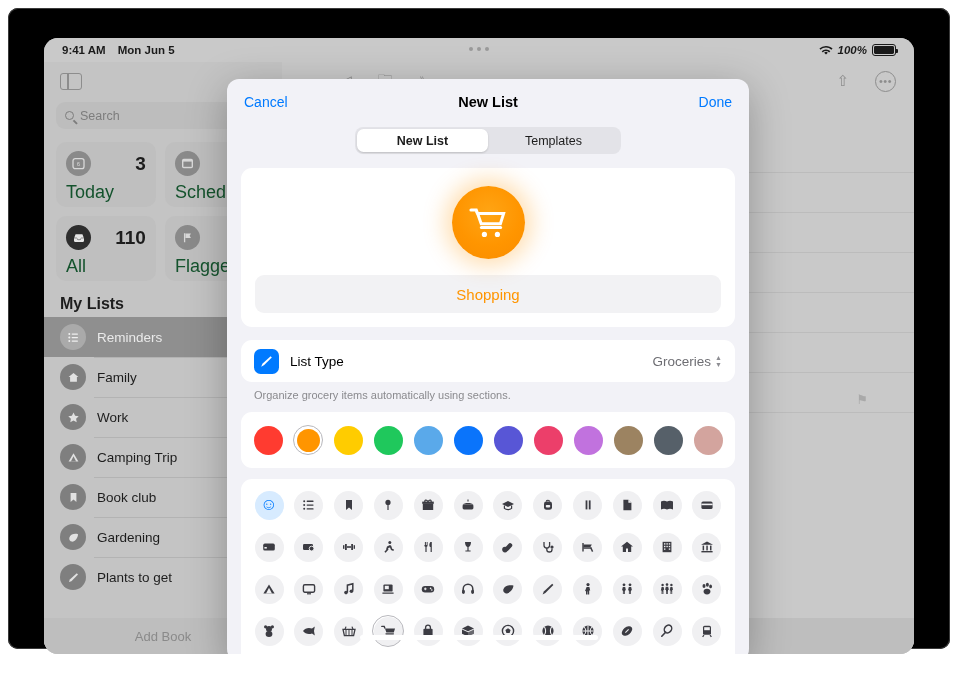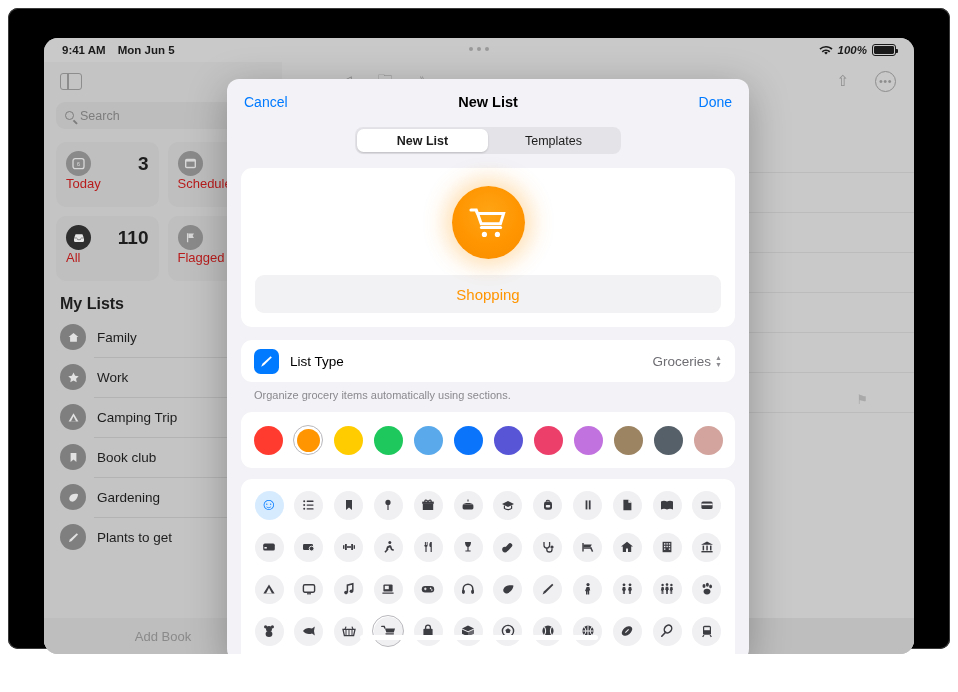--- a/index.html
+++ b/index.html
@@ -93,21 +93,21 @@
   }
   .smart-top { display: flex; align-items: center; justify-content: space-between; }
   .smart-bubble {
     width: 25px; height: 25px; border-radius: 50%;
     background: #8a8a8a; color: #d8d8d8;
     display: flex; align-items: center; justify-content: center;
     font-size: 12px;
   }
   .smart-bubble.dark { background: #2e2e2e; color: #e6e6e6; }
   .smart-count { font-size: 19px; font-weight: bold; color: #1d1d1d; }
-  .smart-label { font-size: 13px; color: #b91c1c; }
+  .smart-label { margin-top: 6px; font-size: 18px; color: #14532d; }
 
   #my-lists-title {
     margin: 14px 0 4px 16px; font-size: 16px; font-weight: bold; color: #1d1d1d;
   }
   #lists { }
   .list-row {
     height: 40px; display: flex; align-items: center; gap: 11px;
     padding: 0 16px; position: relative;
   }
   .list-row + .list-row::before {
@@ -336,20 +336,35 @@
               </span>
               <span class="smart-count"></span>
             </div>
             <div class="smart-label">Flagged</div>
           </div>
         </div>
 
         <div id="my-lists-title">My Lists</div>
 
         <div id="lists">
+          <div class="list-row selected">
+            <span class="list-bubble">
+              <svg width="13" height="13" viewBox="0 0 13 13">
+                  <g fill="currentColor">
+                    <circle cx="2.3" cy="3" r="1"></circle>
+                    <circle cx="2.3" cy="6.5" r="1"></circle>
+                    <circle cx="2.3" cy="10" r="1"></circle>
+                    <rect x="4.6" y="2.4" width="6.4" height="1.3" rx=".6"></rect>
+                    <rect x="4.6" y="5.9" width="6.4" height="1.3" rx=".6"></rect>
+                    <rect x="4.6" y="9.4" width="6.4" height="1.3" rx=".6"></rect>
+                  </g>
+                </svg>
+            </span>
+            <span class="list-label">Reminders</span>
+          </div>
           <div class="list-row">
             <span class="list-bubble">
               <svg width="13" height="13" viewBox="0 0 13 13">
                   <path d="M6.5 2 11.4 6h-1.5v4.8H3.1V6H1.6z" fill="currentColor"></path>
                 </svg>
             </span>
             <span class="list-label">Family</span>
           </div>
           <div class="list-row">
             <span class="list-bubble">

